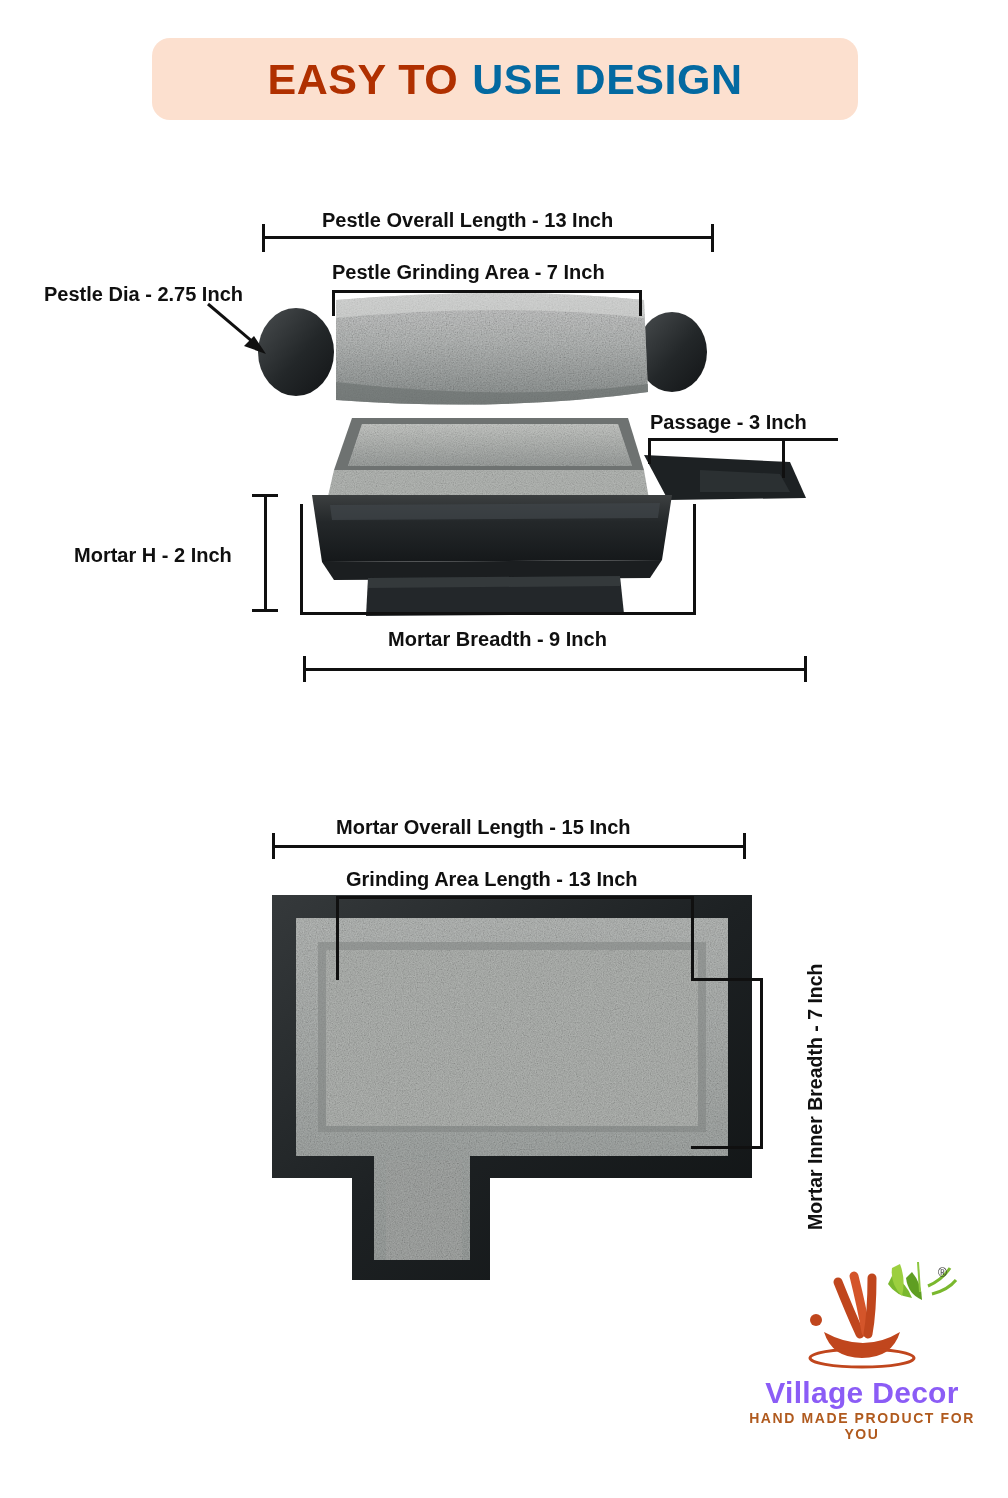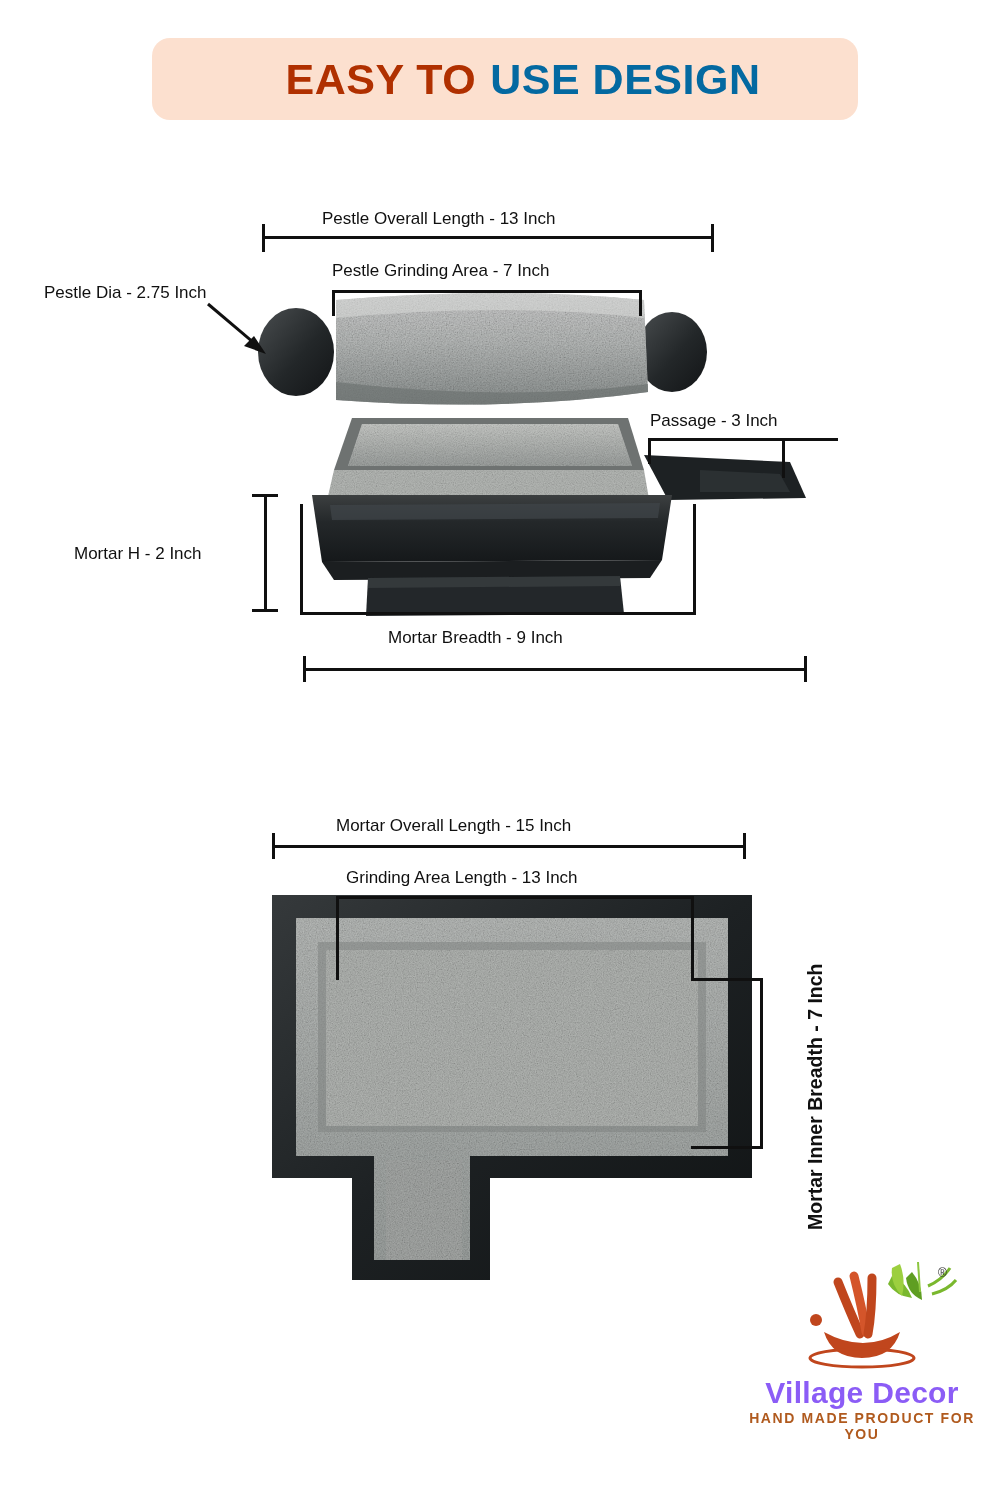--- a/index.html
+++ b/index.html
@@ -36,30 +36,29 @@
     top: 0;
     width: 100%;
     height: 100%;
     display: flex;
     align-items: center;
     justify-content: center;
     font-size: 43px;
     font-weight: bold;
     letter-spacing: 0.5px;
     white-space: nowrap;
-    padding-left: 18px;
   }
   .banner-a { color: #b03000; }
   .banner-b { color: #0369a1; margin-left: 14px; }
 
   
   .lbl {
     position: absolute;
-    font-size: 17px;
-    font-weight: normal;
+    font-size: 20px;
+    font-weight: bold;
     color: #101010;
     white-space: nowrap;
   }
   .lbl-v {
     position: absolute;
     font-size: 19.5px;
     font-weight: bold;
     color: #101010;
     white-space: nowrap;
     transform-origin: 0 0;

